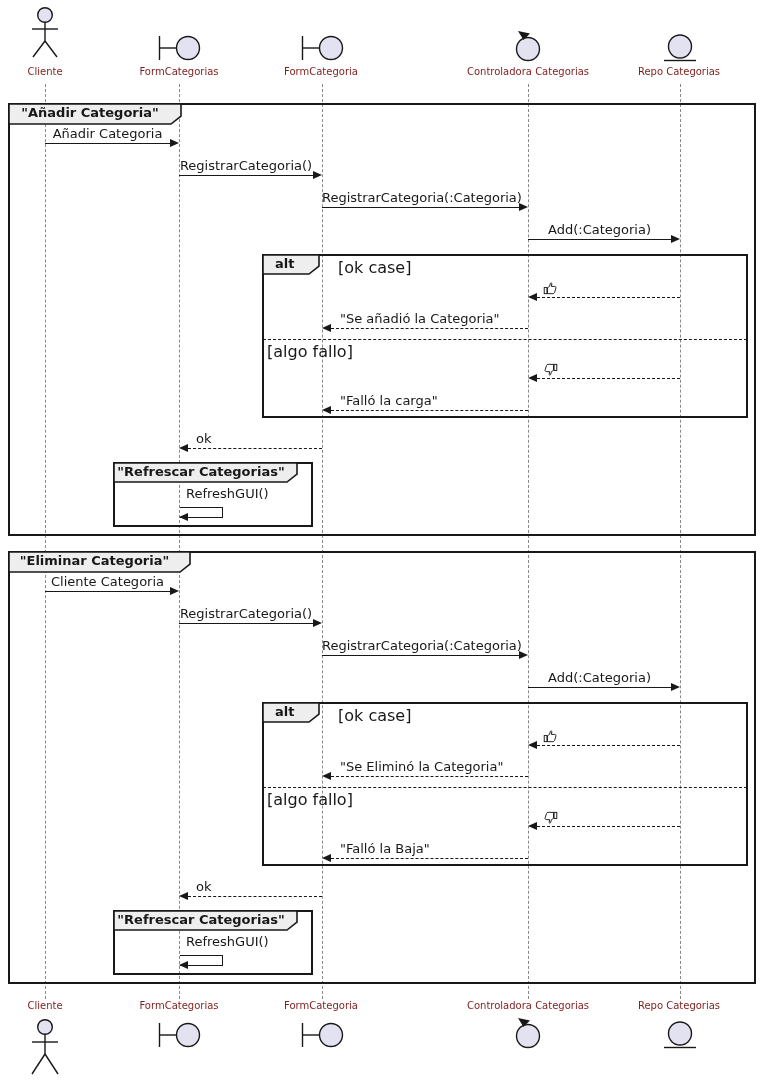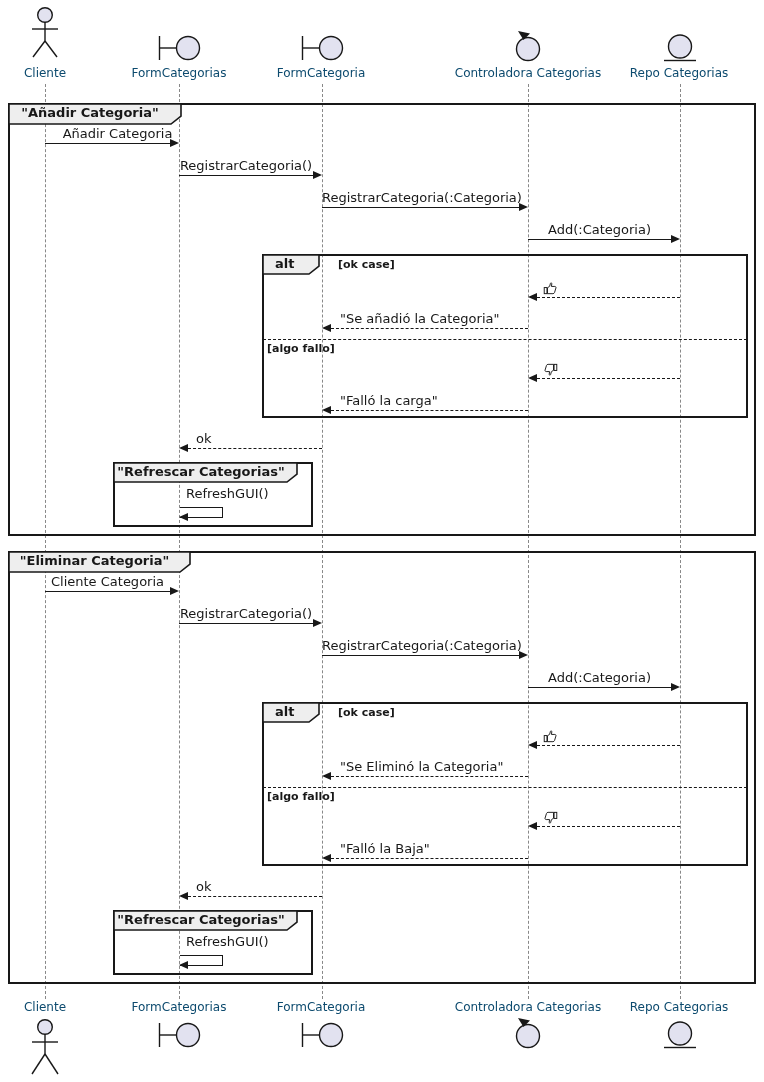--- a/index.html
+++ b/index.html
@@ -4,27 +4,27 @@
 <style>
   * { margin:0; padding:0; box-sizing:border-box; }
   html,body { background:#ffffff; }
   .canvas {
     position:relative; width:764px; height:1082px; background:#ffffff;
     font-family:"DejaVu Sans","Liberation Sans",sans-serif; color:#181818;
     overflow:hidden;
   }
   .abs { position:absolute; }
   .lifeline { position:absolute; width:0; border-left:1px dashed #888888; top:84px; height:915px; }
-  .plabel { position:absolute; font-size:12px; white-space:nowrap; transform:translateX(-50%); color:#0c4a6e; }
+  .plabel { position:absolute; font-size:10px; white-space:nowrap; transform:translateX(-50%); color:#7f1d1d; }
   .frame { position:absolute; border:2px solid #181818; background:transparent; }
   .altframe { position:absolute; border:2px solid #181818; background:transparent; }
   .tabsvg { position:absolute; }
   .tablabel { position:absolute; font-size:13px; font-weight:bold; white-space:nowrap; text-align:center; }
   .altlabel { position:absolute; font-size:13px; font-weight:bold; white-space:nowrap; }
-  .guard { position:absolute; font-size:11px; font-weight:bold; white-space:nowrap; }
+  .guard { position:absolute; font-size:16px; font-weight:normal; white-space:nowrap; }
   .mlabel { position:absolute; font-size:13px; white-space:nowrap; }
   .mlabel.c { text-align:center; }
   .line-s { position:absolute; height:0; border-top:1.4px solid #181818; }
   .line-d { position:absolute; height:0; border-top:1.2px dashed #181818; }
   .divider { position:absolute; height:0; border-top:1.2px dashed #181818; }
   .head-r { position:absolute; width:0; height:0; border-left:9px solid #181818;
             border-top:4.5px solid transparent; border-bottom:4.5px solid transparent; }
   .head-l { position:absolute; width:0; height:0; border-right:9px solid #181818;
             border-top:4.5px solid transparent; border-bottom:4.5px solid transparent; }
   .selfloop { position:absolute; width:43px; height:11px;
@@ -74,21 +74,21 @@
   <div class="plabel" style="left:321px;top:66px">FormCategoria</div>
   <div class="plabel" style="left:528px;top:66px">Controladora Categorias</div>
   <div class="plabel" style="left:679px;top:66px">Repo Categorias</div>
 
   <div class="frame" style="left:8px;top:103px;width:748px;height:433px"></div>
   <svg class="tabsvg" style="left:8px;top:103px" width="175" height="23">
     <polygon points="1,1 173,1 173,13 163,21 1,21" fill="#EEEEEE" stroke="#181818" stroke-width="1.6"></polygon>
   </svg>
   <div class="tablabel" style="left:10px;top:105px;width:160px">"Añadir Categoria"</div>
 
-  <div class="mlabel c" style="left:55px;top:126px;width:125px">Añadir Categoria</div>
+  <div class="mlabel c" style="left:45px;top:126px;width:125px">Añadir Categoria</div>
   <div class="line-s" style="left:45px;top:143px;width:126px"></div>
   <div class="head-r" style="left:170px;top:138.5px"></div>
 
   <div class="mlabel c" style="left:179px;top:158px;width:134px">RegistrarCategoria()</div>
   <div class="line-s" style="left:179px;top:175px;width:135px"></div>
   <div class="head-r" style="left:313px;top:170.5px"></div>
 
   <div class="mlabel c" style="left:322px;top:190px;width:197px">RegistrarCategoria(:Categoria)</div>
   <div class="line-s" style="left:322px;top:207px;width:198px"></div>
   <div class="head-r" style="left:519px;top:202.5px"></div>

